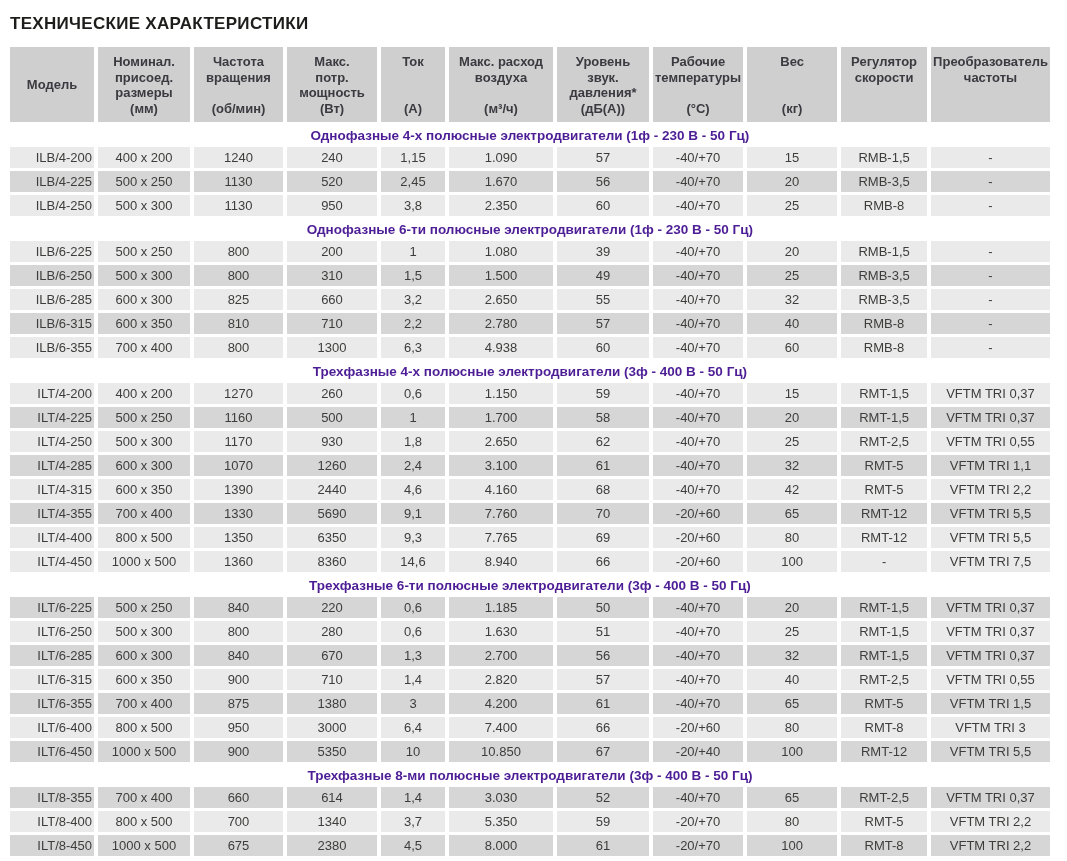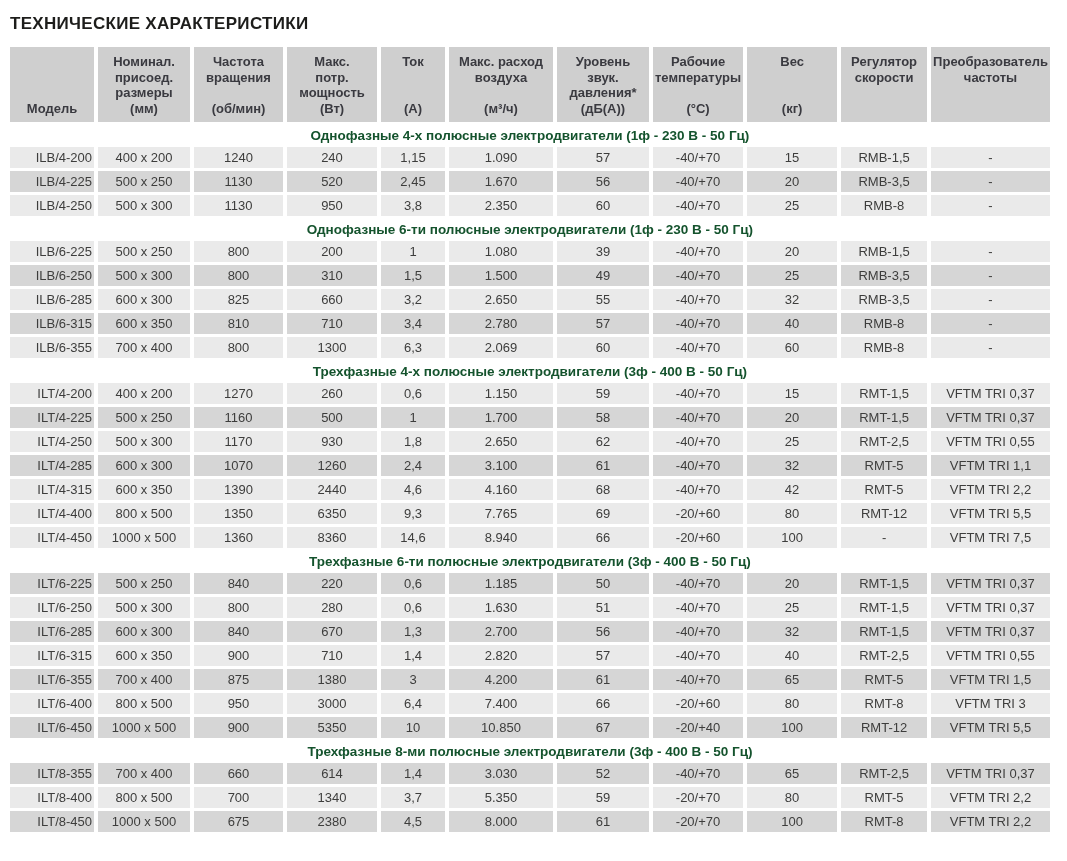--- a/index.html
+++ b/index.html
@@ -39,42 +39,42 @@
   .hwrap {
     display: flex;
     flex-direction: column;
     justify-content: space-between;
     align-items: center;
     height: 100%;
     box-sizing: border-box;
     padding: 7px 2px 6px 2px;
     line-height: 1.2;
   }
-  .hwrap.center { justify-content: flex-end; }
+  .hwrap.center { justify-content: center; }
   .h-title { white-space: pre-line; text-align: center; }
   .h-unit  { text-align: right; }
   td {
     font-size: 13px;
     height: 19px;
     text-align: center;
     vertical-align: middle;
     padding: 1px 2px;
     color: #3d3d3c;
   }
   tr.light td { background: #eaeaea; }
   tr.dark td  { background: #d6d6d6; }
   td.model {
     text-align: right;
     padding-left: 10px;
   }
   tr.section-row td {
     background: #ffffff;
     font-weight: bold;
     font-size: 13.5px;
-    color: #14532d;
+    color: #4c1d95;
     height: 17px;
     padding: 2px 0 0 0;
   }
 </style>
 </head>
 <body>
 
 <div class="page">
   <div class="page-title">ТЕХНИЧЕСКИЕ ХАРАКТЕРИСТИКИ</div>
 
@@ -255,35 +255,35 @@
           <td>-40/+70</td>
           <td>32</td>
           <td>RMB-3,5</td>
           <td>-</td>
         </tr>
         <tr class="dark">
           <td class="model">ILB/6-315</td>
           <td>600 x 350</td>
           <td>810</td>
           <td>710</td>
-          <td>3,4</td>
+          <td>2,2</td>
           <td>2.780</td>
           <td>57</td>
           <td>-40/+70</td>
           <td>40</td>
           <td>RMB-8</td>
           <td>-</td>
         </tr>
         <tr class="light">
           <td class="model">ILB/6-355</td>
           <td>700 x 400</td>
           <td>800</td>
           <td>1300</td>
           <td>6,3</td>
-          <td>2.069</td>
+          <td>4.938</td>
           <td>60</td>
           <td>-40/+70</td>
           <td>60</td>
           <td>RMB-8</td>
           <td>-</td>
         </tr>
       </tbody>
       <tbody>
         <tr class="section-row">
           <td colspan="11">Трехфазные 4-х полюсные электродвигатели (3ф - 400 В - 50 Гц)</td>
@@ -345,20 +345,33 @@
           <td>600 x 350</td>
           <td>1390</td>
           <td>2440</td>
           <td>4,6</td>
           <td>4.160</td>
           <td>68</td>
           <td>-40/+70</td>
           <td>42</td>
           <td>RMT-5</td>
           <td>VFTM TRI 2,2</td>
+        </tr>
+        <tr class="dark">
+          <td class="model">ILT/4-355</td>
+          <td>700 x 400</td>
+          <td>1330</td>
+          <td>5690</td>
+          <td>9,1</td>
+          <td>7.760</td>
+          <td>70</td>
+          <td>-20/+60</td>
+          <td>65</td>
+          <td>RMT-12</td>
+          <td>VFTM TRI 5,5</td>
         </tr>
         <tr class="light">
           <td class="model">ILT/4-400</td>
           <td>800 x 500</td>
           <td>1350</td>
           <td>6350</td>
           <td>9,3</td>
           <td>7.765</td>
           <td>69</td>
           <td>-20/+60</td>

